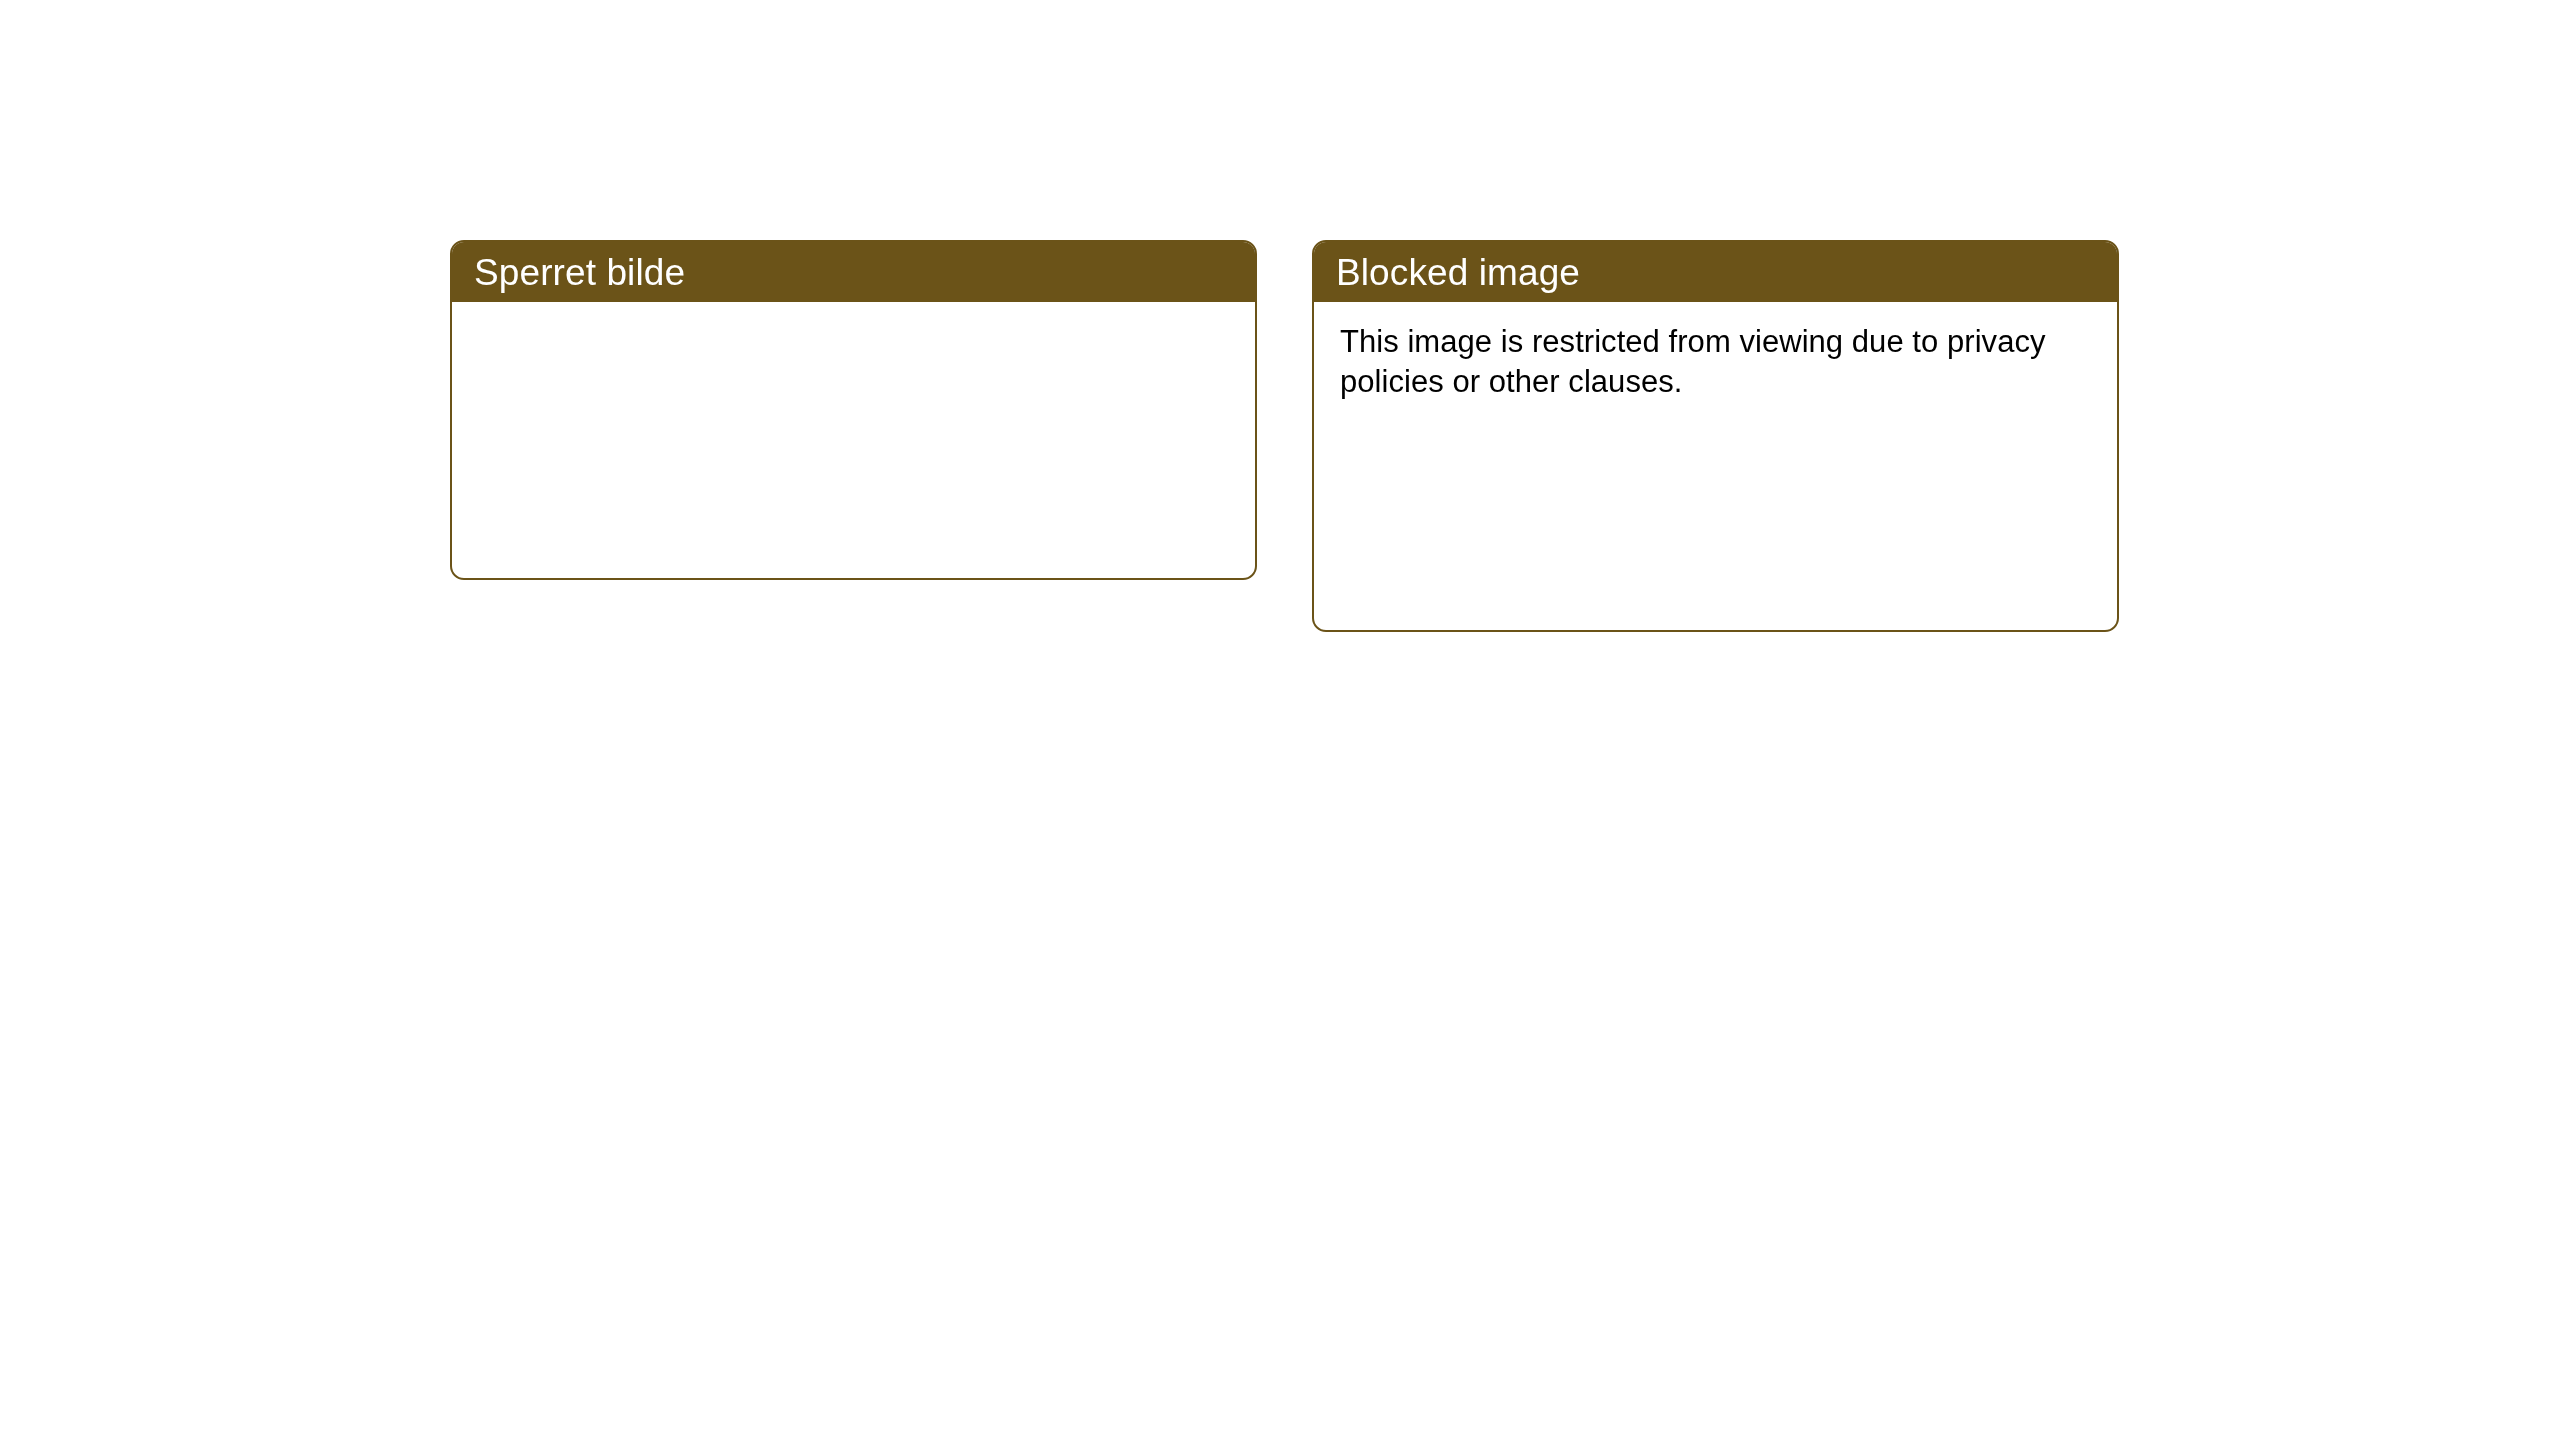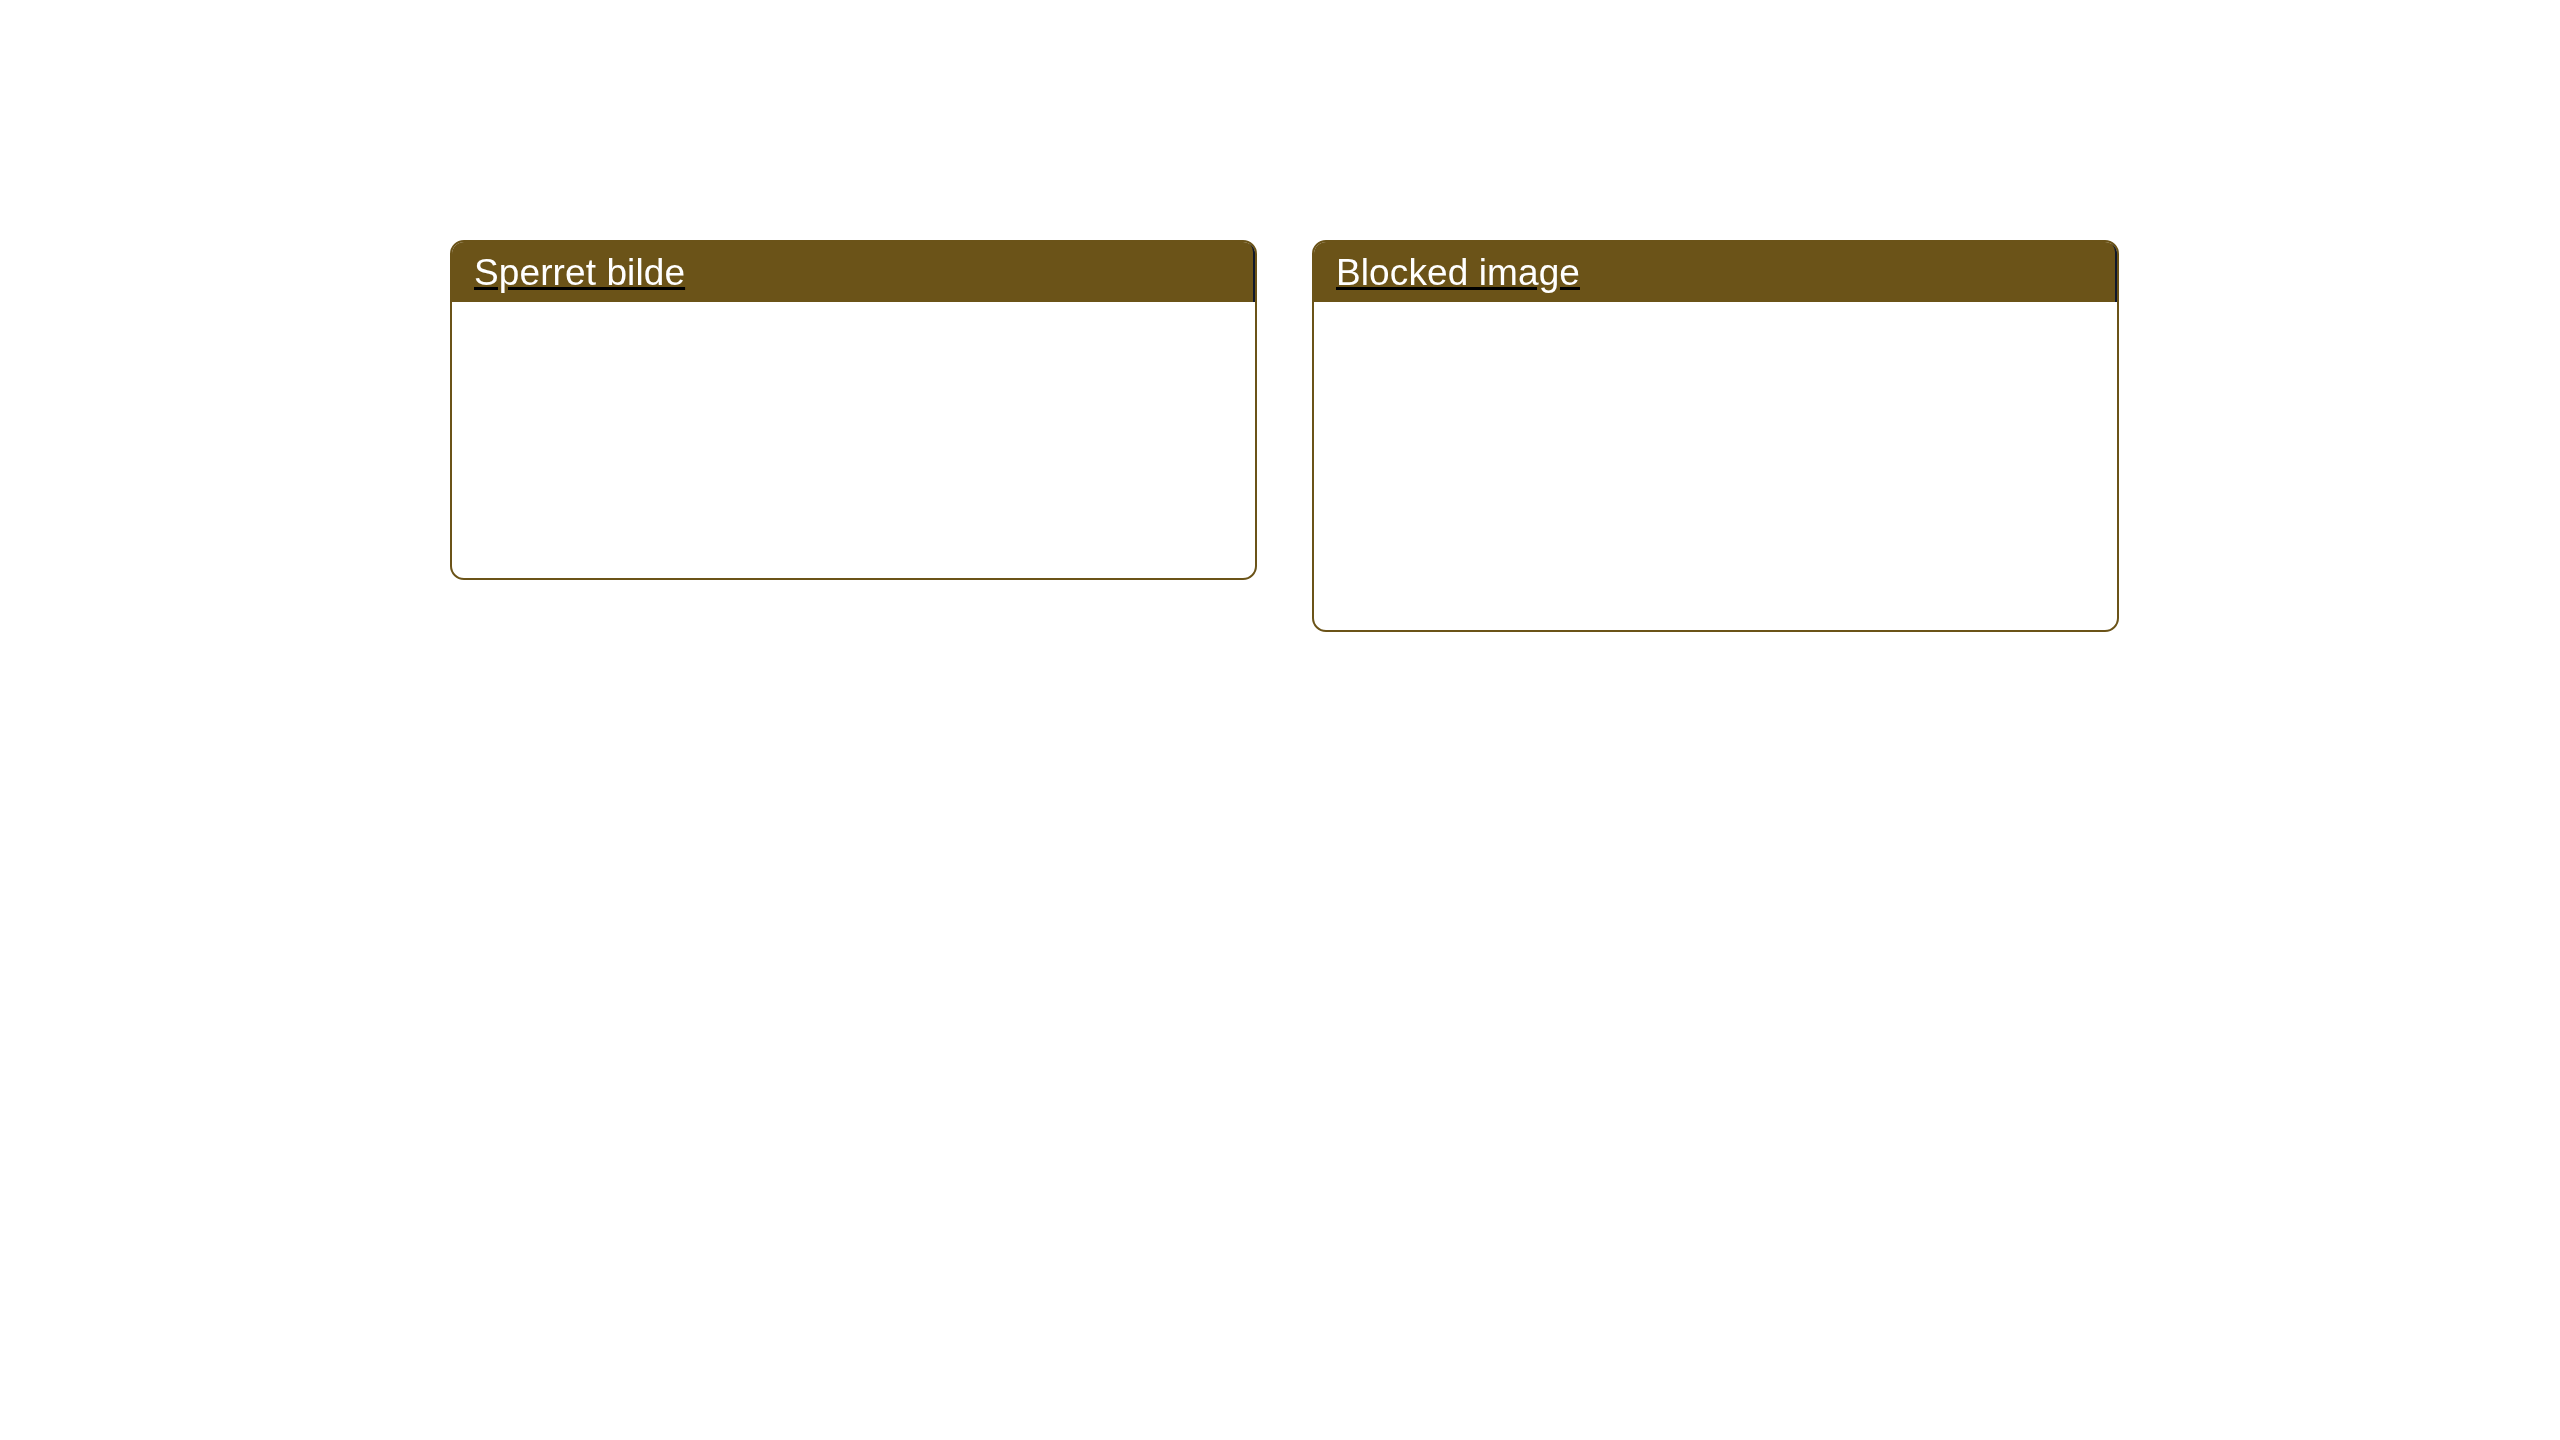--- a/index.html
+++ b/index.html
@@ -55,22 +55,21 @@
     background: #6b5318;
     display: flex;
     align-items: center;
     padding: 0 0 0 22px;
     
     margin: -2px -2px 0 -2px;
     border-top-left-radius: 12px;
     border-top-right-radius: 12px;
     border-top: 2px solid #6b5318;
     border-left: 2px solid #6b5318;
-    border-right: 4px solid #0f172a;
-    text-decoration: underline;
+    border-right: 2px solid #0f172a;
   }
 
   .card-title {
     color: #ffffff;
     font-size: 37px;
     font-weight: 400;
     line-height: 1;
     letter-spacing: 0.1px;
     white-space: nowrap;
   }
@@ -105,16 +104,17 @@
     </div>
     <div class="card-body">
     </div>
   </section>
 
   <section class="notice-card card-en">
     <div class="card-header">
       <h2 class="card-title">Blocked image</h2>
     </div>
     <div class="card-body">
+      <p class="card-paragraph">This image is restricted from viewing due to privacy policies or other clauses.</p>
     </div>
   </section>
 
 </div>
 
 </body></html>

